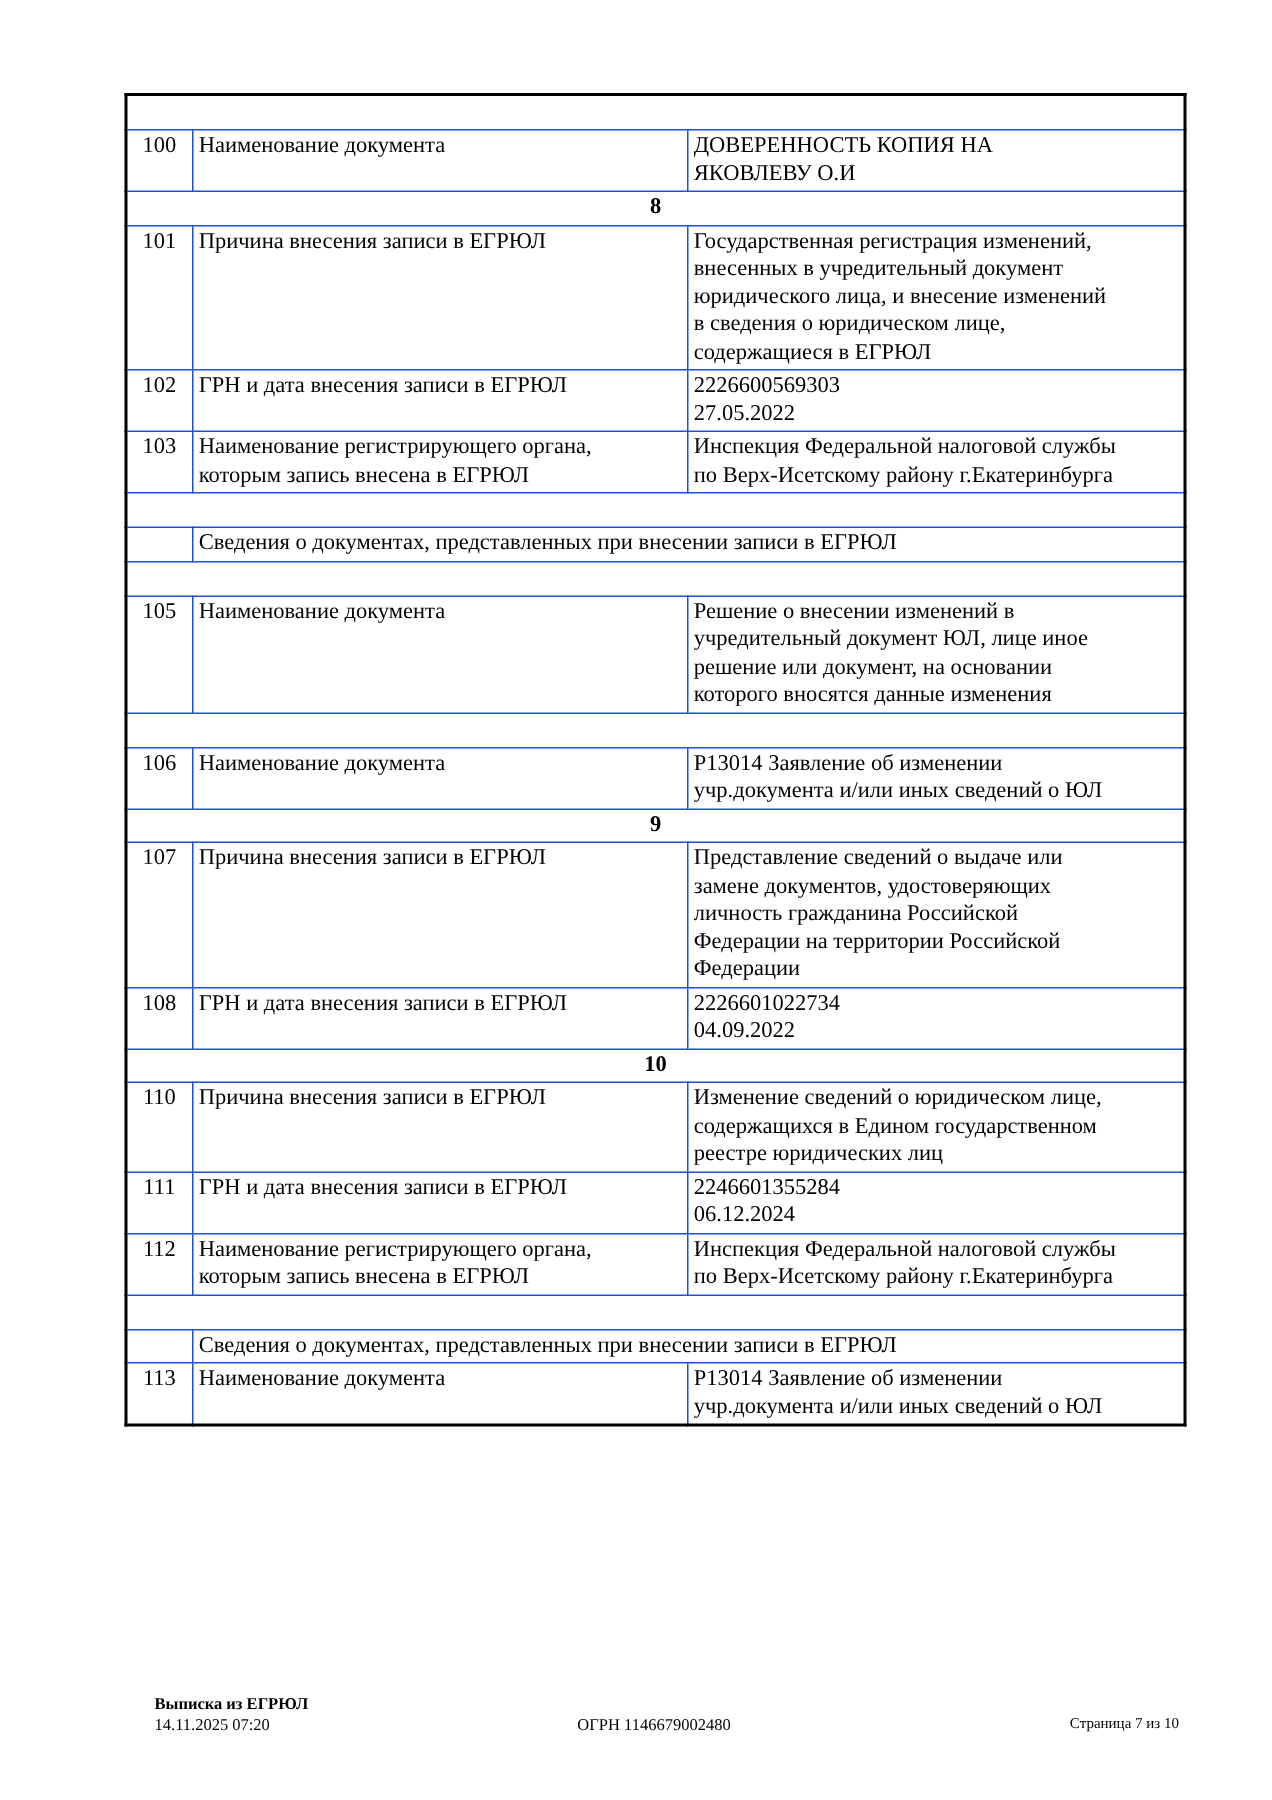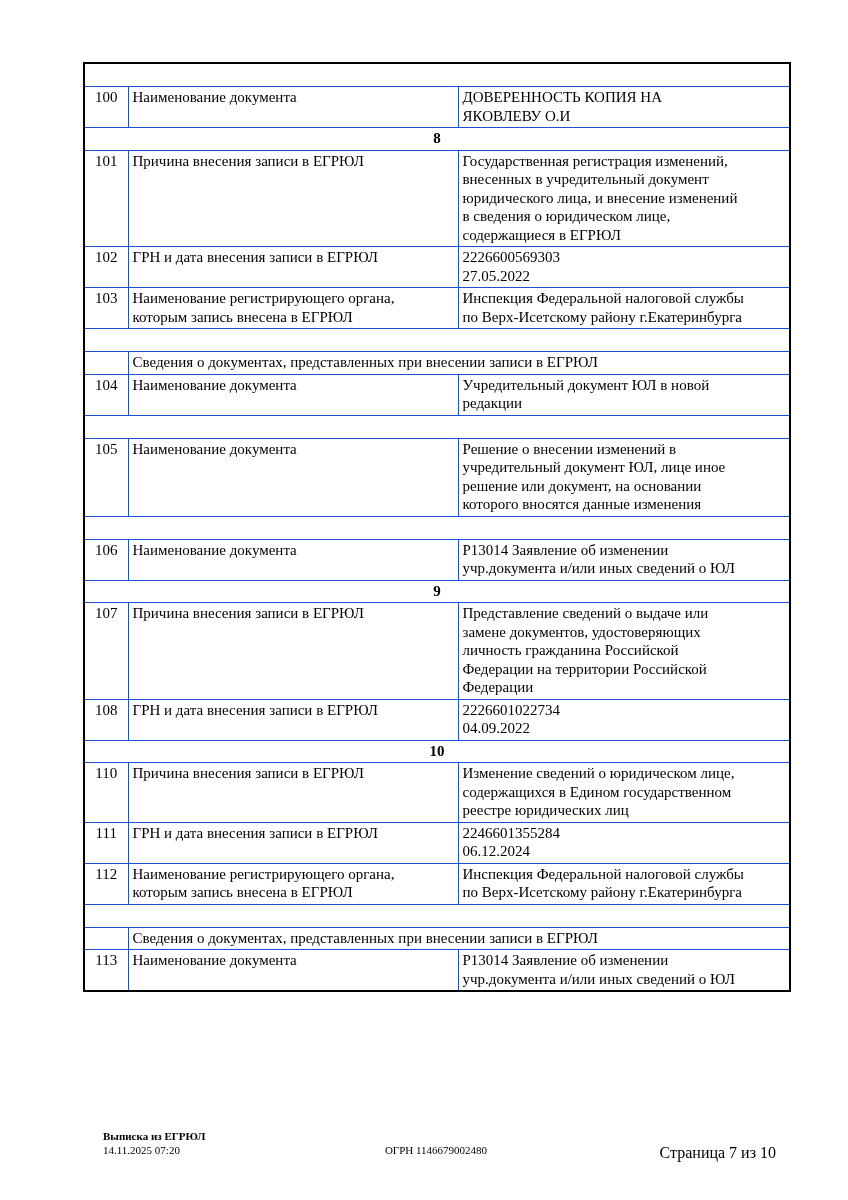--- a/index.html
+++ b/index.html
@@ -58,23 +58,23 @@
   .footer-center {
     position: absolute;
     left: 0;
     top: 1144px;
     width: 872px;
     text-align: center;
     font-size: 11px;
   }
   .footer-right {
     position: absolute;
-    right: 72px;
+    right: 62px;
     top: 1144px;
-    font-size: 16px;
+    font-size: 10px;
   }
 </style>
 </head>
 <body>
 
 <table class="egrul-table">
   <colgroup>
     <col style="width:44px">
     <col style="width:330px">
     <col style="width:332px">
@@ -115,26 +115,20 @@
 по Верх-Исетскому району г.Екатеринбурга</td>
       </tr>
       <tr>
         <td class="spacer" colspan="3"></td>
       </tr>
       <tr>
         <td class="num" colspan="1"></td>
         <td colspan="2">Сведения о документах, представленных при внесении записи в ЕГРЮЛ</td>
       </tr>
       <tr>
-        <td class="num" colspan="1">104</td>
-        <td colspan="1">Наименование документа</td>
-        <td colspan="1">Учредительный документ ЮЛ в новой
-редакции</td>
-      </tr>
-      <tr>
         <td class="spacer" colspan="3"></td>
       </tr>
       <tr>
         <td class="num" colspan="1">105</td>
         <td colspan="1">Наименование документа</td>
         <td colspan="1">Решение о внесении изменений в
 учредительный документ ЮЛ, лице иное
 решение или документ, на основании
 которого вносятся данные изменения</td>
       </tr>

